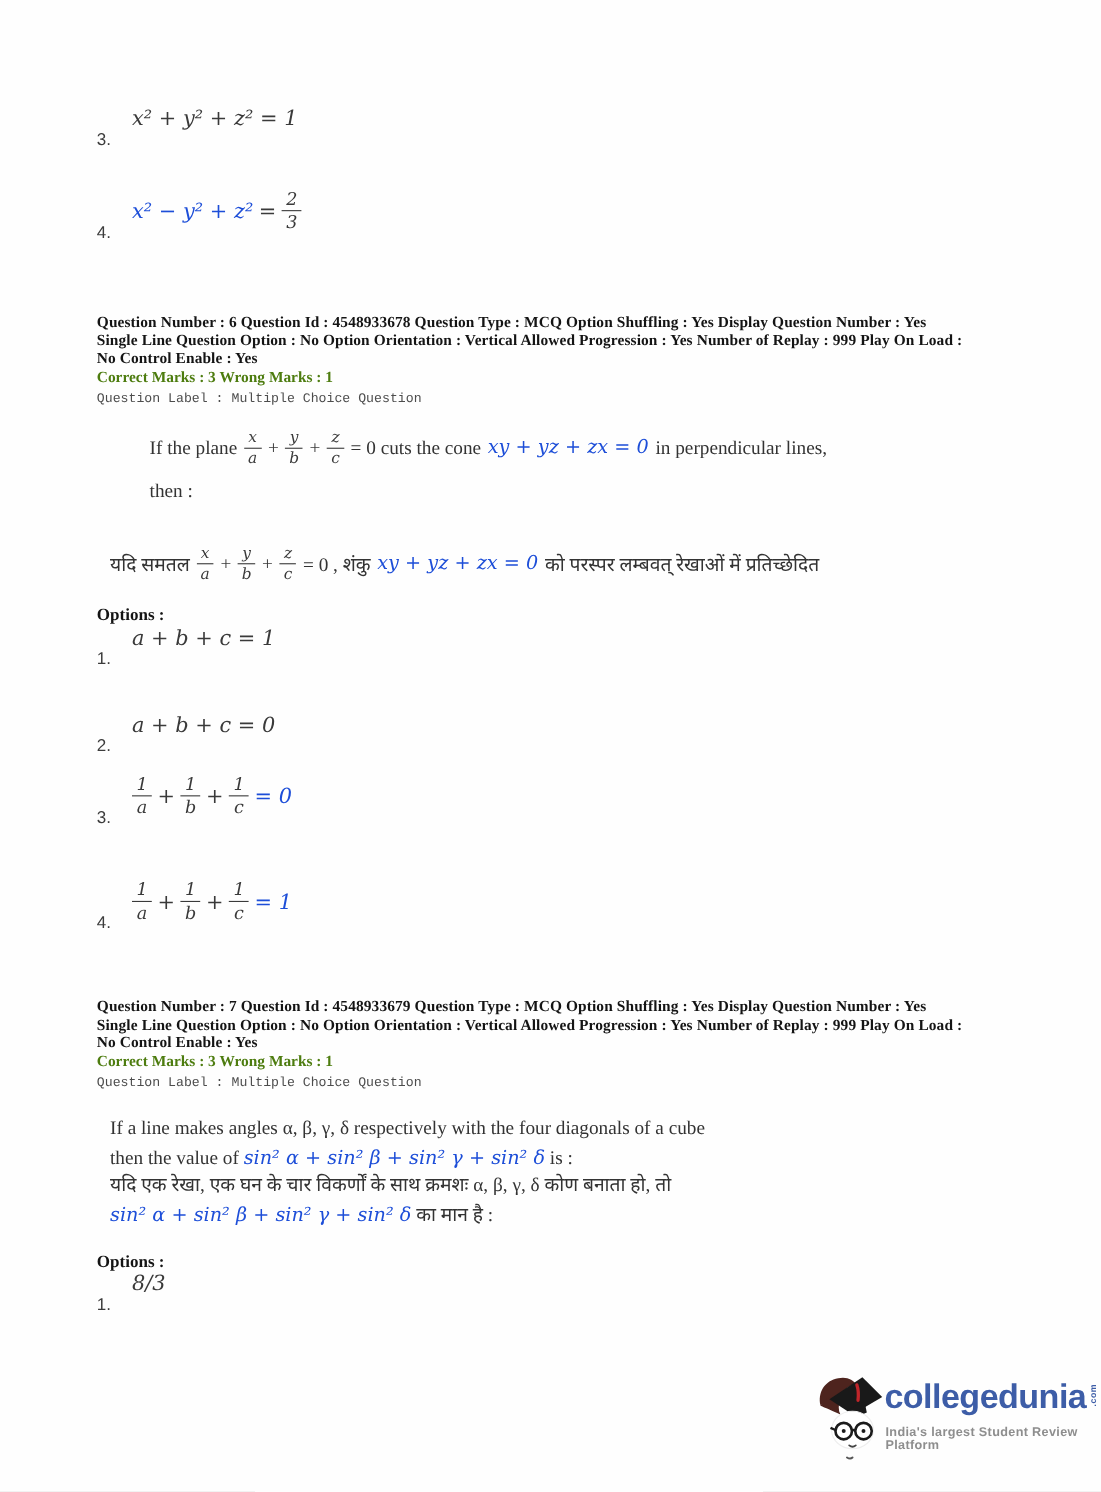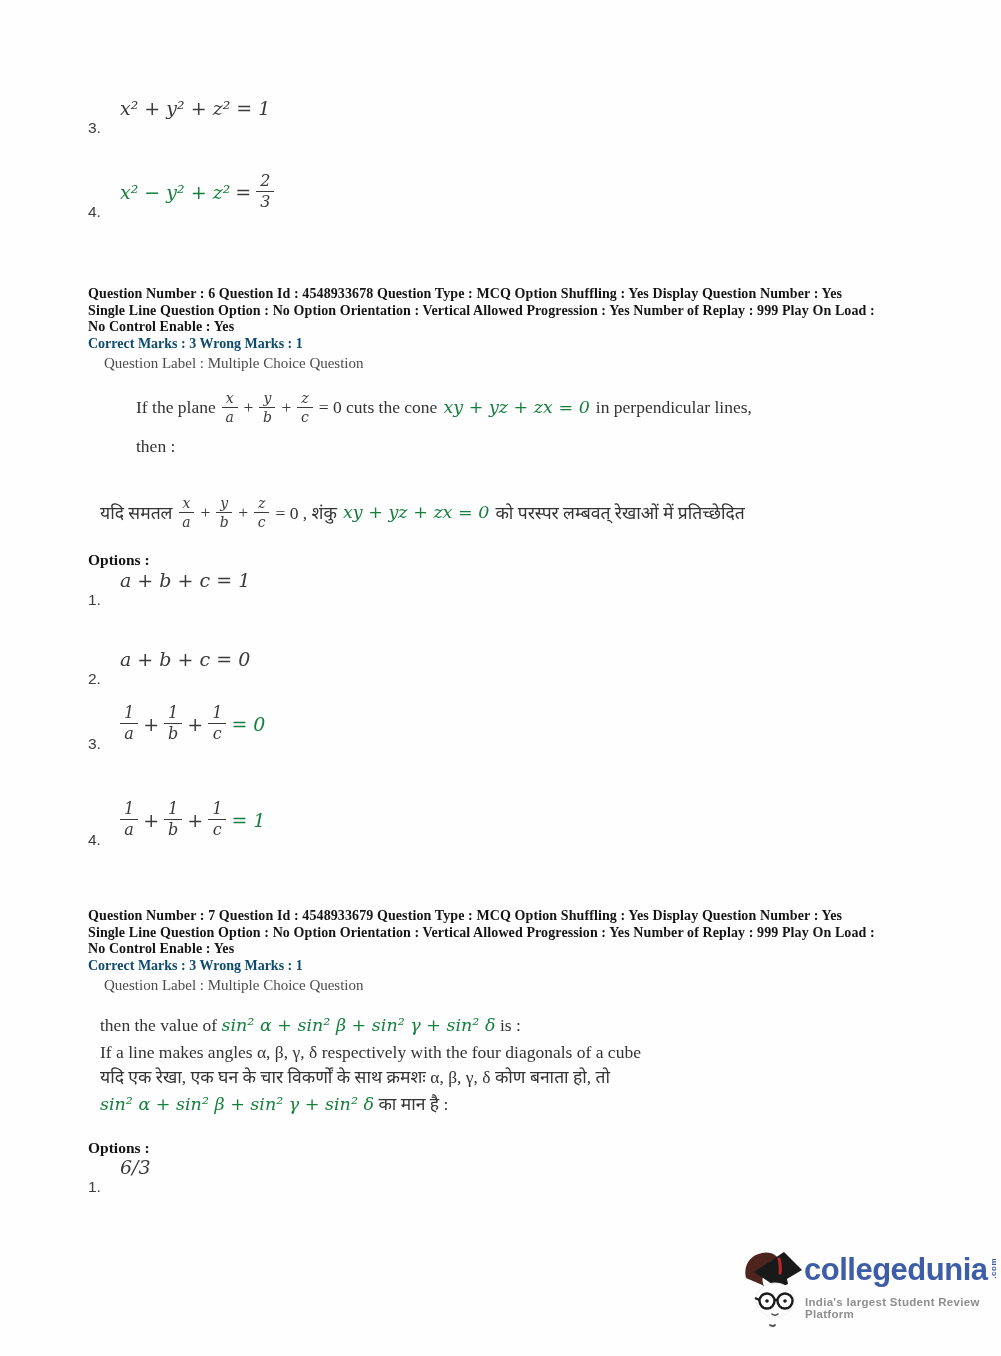--- a/index.html
+++ b/index.html
@@ -30,27 +30,27 @@
   #q7-opthead{top:1139px;left:88px;}
   #q7-op1{top:1156px;left:88px;}
   #logo{top:1246px;left:742px;width:260px;height:110px;}
 
   
   .meta{
     font-weight:bold;color:#141414;font-size:14px;line-height:16.5px;
     font-family:"Liberation Serif", serif;letter-spacing:0.1px;
   }
   .meta .mline{margin:0;}
-  .marks{font-weight:bold;color:#0c4a6e;font-size:14px;font-family:"Liberation Serif", serif;}
-  .qlabel{font-family:Liberation Serif, serif;color:#4c4c4c;font-size:15px;margin-left:16px;}
+  .marks{font-weight:bold;color:#4d7c0f;font-size:14px;font-family:"Liberation Serif", serif;}
+  .qlabel{font-family:Liberation Mono, monospace;color:#4c4c4c;font-size:12px;}
   .opthead{font-weight:bold;color:#141414;font-size:15.5px;}
   .qtext{font-size:17.5px;color:#333;}
   .qline{line-height:27px;}
   .mathline{display:flex;align-items:center;gap:6px;white-space:nowrap;}
-  .mvar{font-style:italic;font-family:"DejaVu Serif", serif;color:#15803d;}
+  .mvar{font-style:italic;font-family:"DejaVu Serif", serif;color:#1d4ed8;}
 
   
   .frac{display:inline-flex;flex-direction:column;align-items:center;
         font-style:italic;font-family:"DejaVu Serif", serif;color:#3a3a3a;
         font-size:14px;line-height:1.15;vertical-align:middle;}
   .frac .fn{padding:0 4px 0.5px 4px;border-bottom:1.4px solid #3a3a3a;display:block;text-align:center;}
   .frac .fd{padding-top:1px;display:block;text-align:center;}
   .frac-lg{font-size:16px;}
   .msym{color:#3a3a3a;}
 
@@ -215,41 +215,41 @@
   <div class="abs meta" id="q7-meta">
     <p class="mline">Question Number : 7  Question Id : 4548933679  Question Type : MCQ  Option Shuffling : Yes  Display Question Number : Yes</p>
     <p class="mline">Single Line Question Option : No  Option Orientation : Vertical  Allowed Progression : Yes  Number of Replay : 999  Play On Load :</p>
     <p class="mline">No  Control Enable : Yes</p>
   </div>
 
   <div class="abs marks" id="q7-marks">Correct Marks : 3  Wrong Marks : 1</div>
   <div class="abs qlabel" id="q7-label">Question Label : Multiple Choice Question</div>
 
   <div class="abs qtext" id="q7-en">
+    <div class="qline">If a line makes angles α, β, γ, δ respectively with the four diagonals of a cube</div>
     <div class="qline">
       <span>then the value of</span>
       <span class="mvar">sin² α + sin² β + sin² γ + sin² δ</span>
       <span>is :</span>
     </div>
-    <div class="qline">If a line makes angles α, β, γ, δ respectively with the four diagonals of a cube</div>
   </div>
 
   <div class="abs qtext" id="q7-hi">
     <div class="qline">यदि एक रेखा, एक घन के चार विकर्णों के साथ क्रमशः  α,  β,  γ,  δ  कोण बनाता हो, तो</div>
     <div class="qline">
       <span class="mvar">sin² α + sin² β + sin² γ + sin² δ</span>
       <span>का मान है :</span>
     </div>
   </div>
 
   <div class="abs opthead" id="q7-opthead">Options :</div>
 
   <div class="abs opt" id="q7-op1">
     <span class="opt-num">1.</span>
-    <span class="opt-body lift-16">6/3</span>
+    <span class="opt-body lift-16">8/3</span>
   </div>
 
   <div class="abs" id="logo">
     <svg width="62" height="84" viewBox="0 0 62 84" style="position:absolute;left:0;top:0;">
 
       <path d="M4,32 C1,20 8,9 20,7 C28,5 34,9 36,12 C28,14 22,20 21,27 C16,24 9,26 4,32 Z" fill="#4e241e"></path>
       <path d="M4,32 C8,24 16,22 22,26 C20,31 20,36 22,40 C14,36 8,34 4,32 Z" fill="#4e241e"></path>
 
       <polygon points="12,26 42,6 60,24 33,40" fill="#191919"></polygon>
       <polygon points="28,36 44,28 46,38 32,44" fill="#191919"></polygon>

